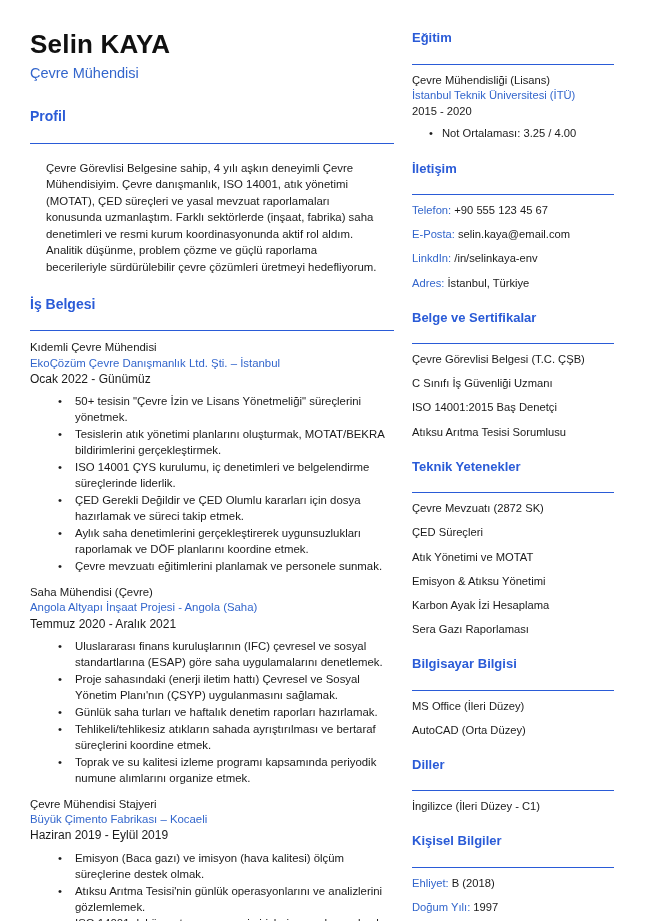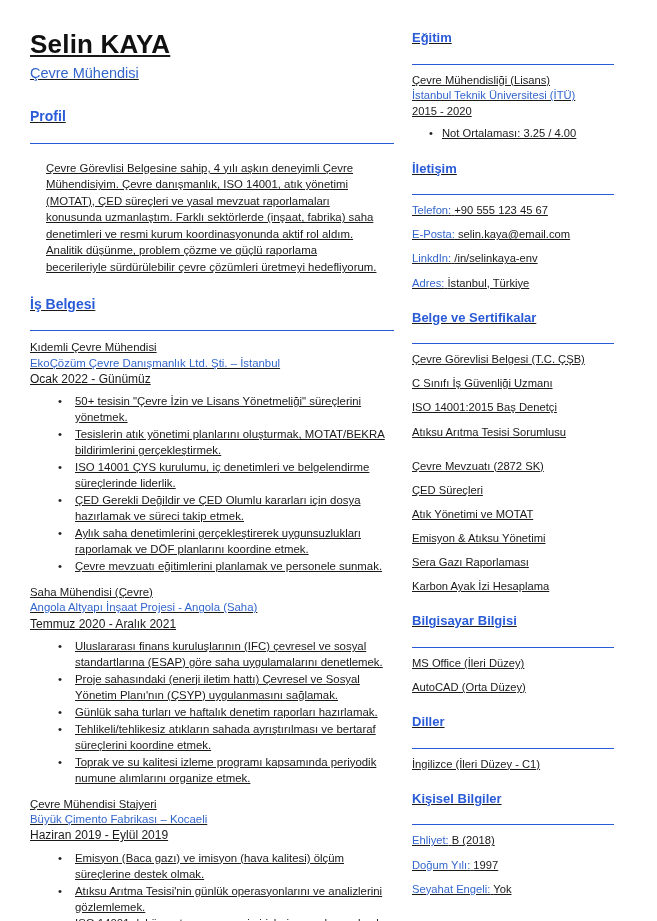--- a/index.html
+++ b/index.html
@@ -12,21 +12,20 @@
     font-family: "Liberation Sans", sans-serif;
     color: #1a1a1a;
   }
   #page {
     position: relative;
     width: 656px;
     height: 921px;
     background: #ffffff;
     overflow: hidden;
     box-sizing: border-box;
-    text-decoration: underline;
   }
   .layout {
     display: flex;
     align-items: flex-start;
     padding: 30px 25px 0 30px;
     box-sizing: border-box;
   }
   .col-left {
     width: 382px;
     flex: 0 0 382px;
@@ -261,26 +260,27 @@
 
       <div class="sec">
         <div class="sec-head">Belge ve Sertifikalar</div>
         <div class="plain-item">Çevre Görevlisi Belgesi (T.C. ÇŞB)</div>
         <div class="plain-item">C Sınıfı İş Güvenliği Uzmanı</div>
         <div class="plain-item">ISO 14001:2015 Baş Denetçi</div>
         <div class="plain-item">Atıksu Arıtma Tesisi Sorumlusu</div>
       </div>
 
       <div class="sec">
+        <div class="sec-head">Teknik Yetenekler</div>
         <div class="plain-item">Çevre Mevzuatı (2872 SK)</div>
         <div class="plain-item">ÇED Süreçleri</div>
         <div class="plain-item">Atık Yönetimi ve MOTAT</div>
         <div class="plain-item">Emisyon &amp; Atıksu Yönetimi</div>
+        <div class="plain-item">Karbon Ayak İzi Hesaplama</div>
         <div class="plain-item">Sera Gazı Raporlaması</div>
-        <div class="plain-item">Karbon Ayak İzi Hesaplama</div>
       </div>
 
       <div class="sec">
         <div class="sec-head">Bilgisayar Bilgisi</div>
         <div class="plain-item">MS Office (İleri Düzey)</div>
         <div class="plain-item">AutoCAD (Orta Düzey)</div>
       </div>
 
       <div class="sec">
         <div class="sec-head">Diller</div>

